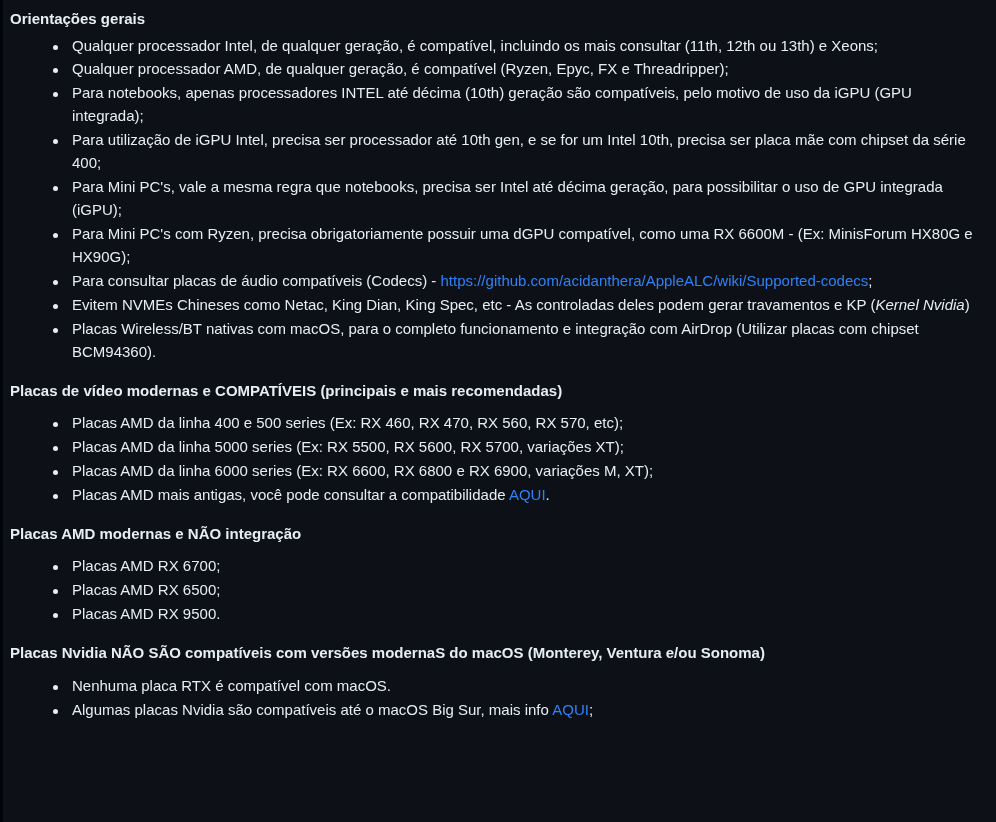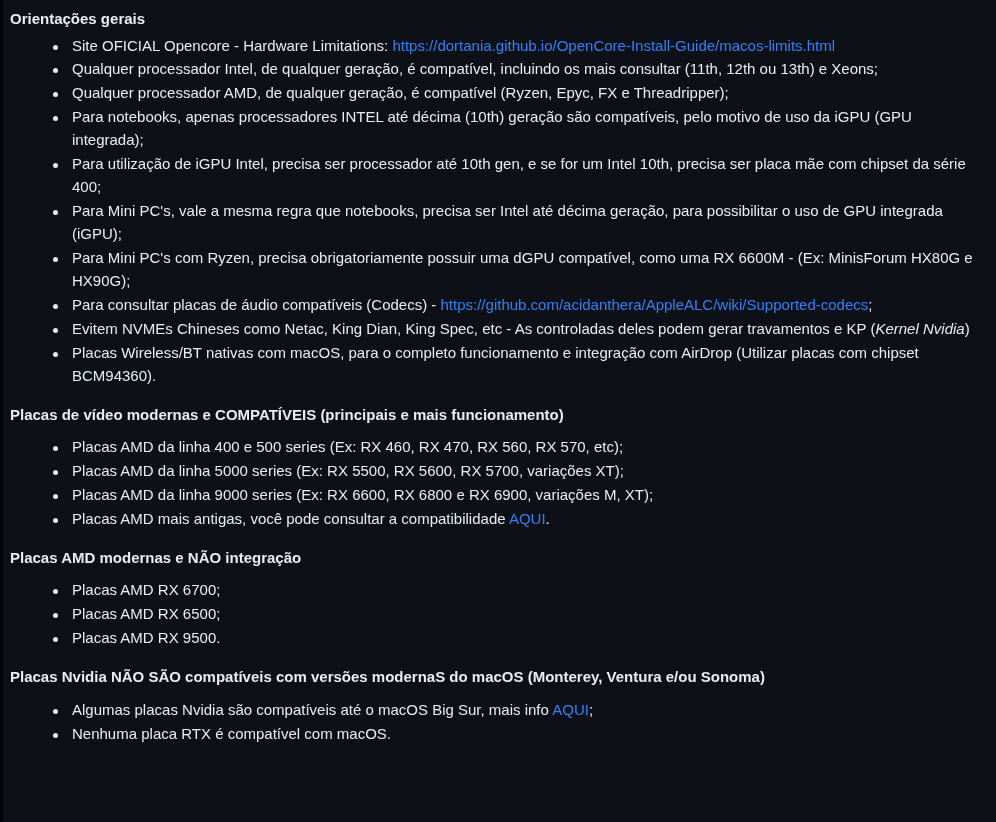--- a/index.html
+++ b/index.html
@@ -78,23 +78,20 @@
 </head>
 <body>
 
 <div class="page">
   <div class="leftbar"></div>
 
   <div class="block">
     <h3 class="section-title">Orientações gerais</h3>
     <ul class="bullets">
       <li>
-        <span>Site OFICIAL Opencore - Hardware Limitations: </span><a class="link" href="#">https://dortania.github.io/OpenCore-Install-Guide/macos-limits.html</a>
-      </li>
-      <li>
         <span>Qualquer processador Intel, de qualquer geração, é compatível, incluindo os mais consultar (11th, 12th ou 13th) e Xeons;</span>
       </li>
       <li>
         <span>Qualquer processador AMD, de qualquer geração, é compatível (Ryzen, Epyc, FX e Threadripper);</span>
       </li>
       <li>
         <span>Para notebooks, apenas processadores INTEL até décima (10th) geração são compatíveis, pelo motivo de uso da iGPU (GPU integrada);</span>
       </li>
       <li>
         <span>Para utilização de iGPU Intel, precisa ser processador até 10th gen, e se for um Intel 10th, precisa ser placa mãe com chipset da série 400;</span>
@@ -111,31 +108,31 @@
       <li>
         <span>Evitem NVMEs Chineses como Netac, King Dian, King Spec, etc - As controladas deles podem gerar travamentos e KP (</span><em>Kernel Nvidia</em><span>)</span>
       </li>
       <li>
         <span>Placas Wireless/BT nativas com macOS, para o completo funcionamento e integração com AirDrop (Utilizar placas com chipset BCM94360).</span>
       </li>
     </ul>
   </div>
 
   <div class="block">
-    <h3 class="section-title">Placas de vídeo modernas e COMPATÍVEIS (principais e mais funcionamento)</h3>
+    <h3 class="section-title">Placas de vídeo modernas e COMPATÍVEIS (principais e mais recomendadas)</h3>
     <div class="spacer-sm"></div>
     <ul class="bullets tight">
       <li>
         <span>Placas AMD da linha 400 e 500 series (Ex: RX 460, RX 470, RX 560, RX 570, etc);</span>
       </li>
       <li>
         <span>Placas AMD da linha 5000 series (Ex: RX 5500, RX 5600, RX 5700, variações XT);</span>
       </li>
       <li>
-        <span>Placas AMD da linha 9000 series (Ex: RX 6600, RX 6800 e RX 6900, variações M, XT);</span>
+        <span>Placas AMD da linha 6000 series (Ex: RX 6600, RX 6800 e RX 6900, variações M, XT);</span>
       </li>
       <li>
         <span>Placas AMD mais antigas, você pode consultar a compatibilidade </span><a class="link" href="#">AQUI</a><span>.</span>
       </li>
     </ul>
   </div>
 
   <div class="block">
     <h3 class="section-title">Placas AMD modernas e NÃO integração</h3>
     <div class="spacer-sm"></div>
@@ -150,20 +147,20 @@
         <span>Placas AMD RX 9500.</span>
       </li>
     </ul>
   </div>
 
   <div class="block">
     <h3 class="section-title">Placas Nvidia NÃO SÃO compatíveis com versões modernaS do macOS (Monterey, Ventura e/ou Sonoma)</h3>
     <div class="spacer-sm"></div>
     <ul class="bullets tight">
       <li>
-        <span>Algumas placas Nvidia são compatíveis até o macOS Big Sur, mais info </span><a class="link" href="#">AQUI</a><span>;</span>
+        <span>Nenhuma placa RTX é compatível com macOS.</span>
       </li>
       <li>
-        <span>Nenhuma placa RTX é compatível com macOS.</span>
+        <span>Algumas placas Nvidia são compatíveis até o macOS Big Sur, mais info </span><a class="link" href="#">AQUI</a><span>;</span>
       </li>
     </ul>
   </div>
 </div>
 
 </body></html>

